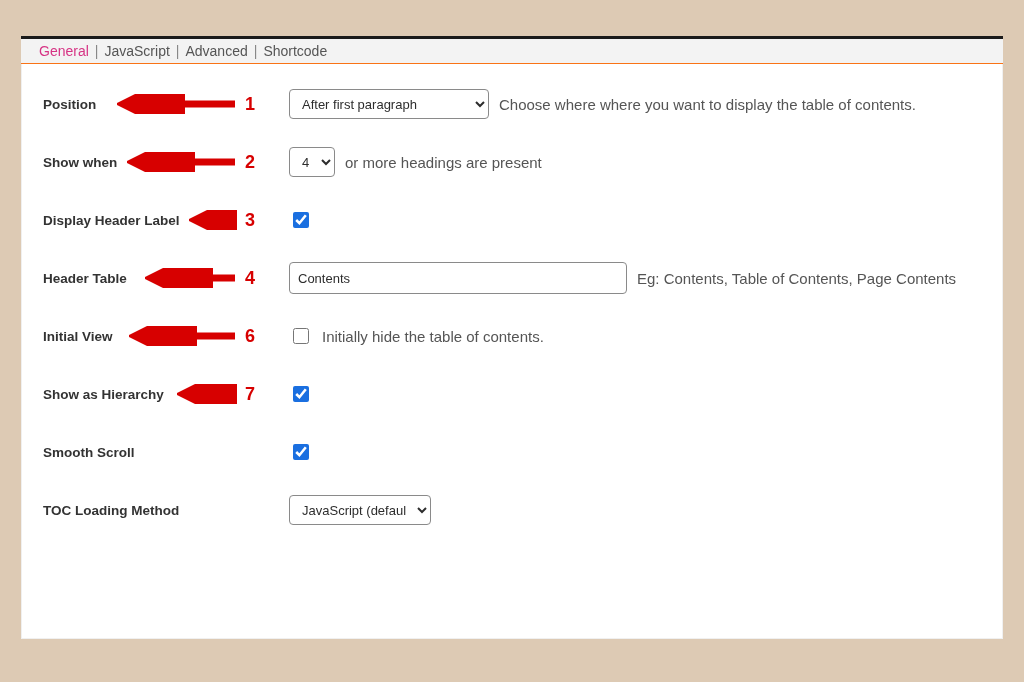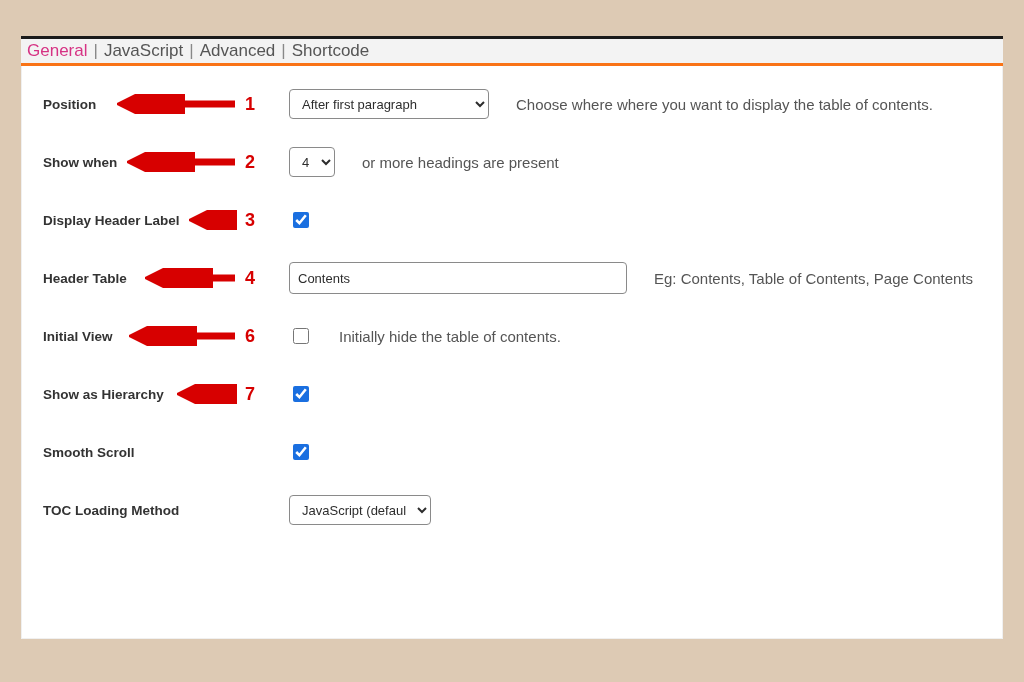--- a/index.html
+++ b/index.html
@@ -27,25 +27,25 @@
     left: 0; right: 0; top: 0;
     height: 3px;
     background: #1a1a1a;
   }
   .tabs {
     position: absolute;
     left: 0; right: 0;
     top: 3px;
     height: 24px;
     background: #f3f3f3;
-    border-bottom: 3px solid #f97316;
-    display: flex;
-    align-items: center;
-    padding-left: 6px;
-    font-size: 17px;
+    border-bottom: 1px solid #f97316;
+    display: flex;
+    align-items: center;
+    padding-left: 18px;
+    font-size: 14px;
   }
   .tabs a {
     color: #555;
     text-decoration: none;
   }
   .tabs a.active { color: #d63384; }
   .tabs .sep {
     margin: 0 6px;
     color: #888;
   }
@@ -69,21 +69,21 @@
     font-weight: 700;
     color: #333;
     padding-left: 22px;
     font-size: 13.5px;
     display: flex;
     align-items: center;
   }
   .control-col {
     display: flex;
     align-items: center;
-    gap: 27px;
+    gap: 10px;
   }
   select, input[type="text"] {
     height: 30px;
     border: 1px solid #8a8a8a;
     border-radius: 4px;
     background: #fff;
     font-size: 13px;
     color: #2d2d2d;
     padding: 0 8px;
   }

